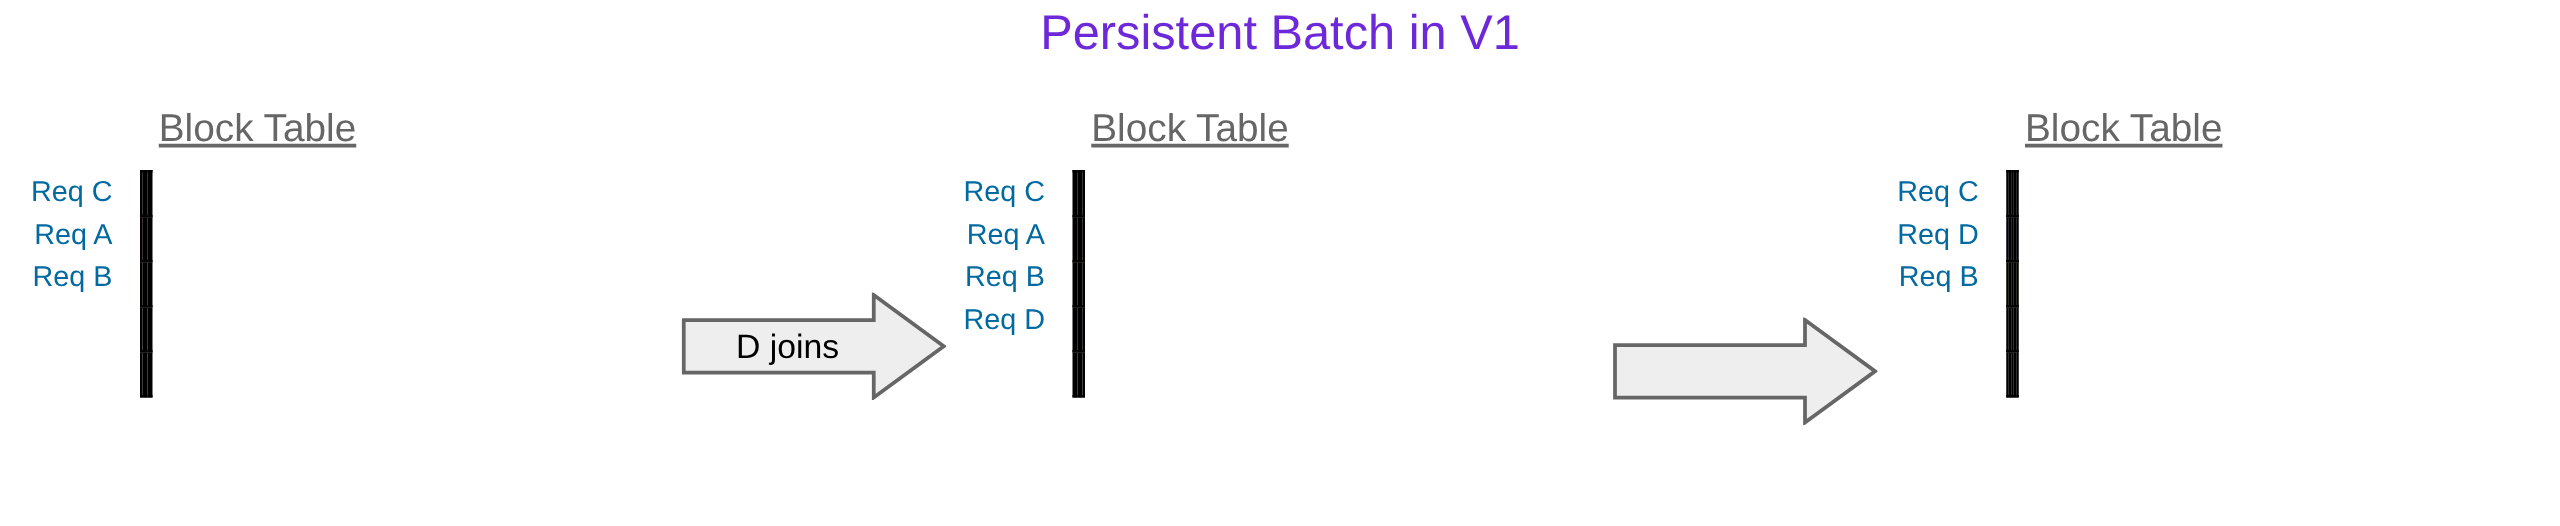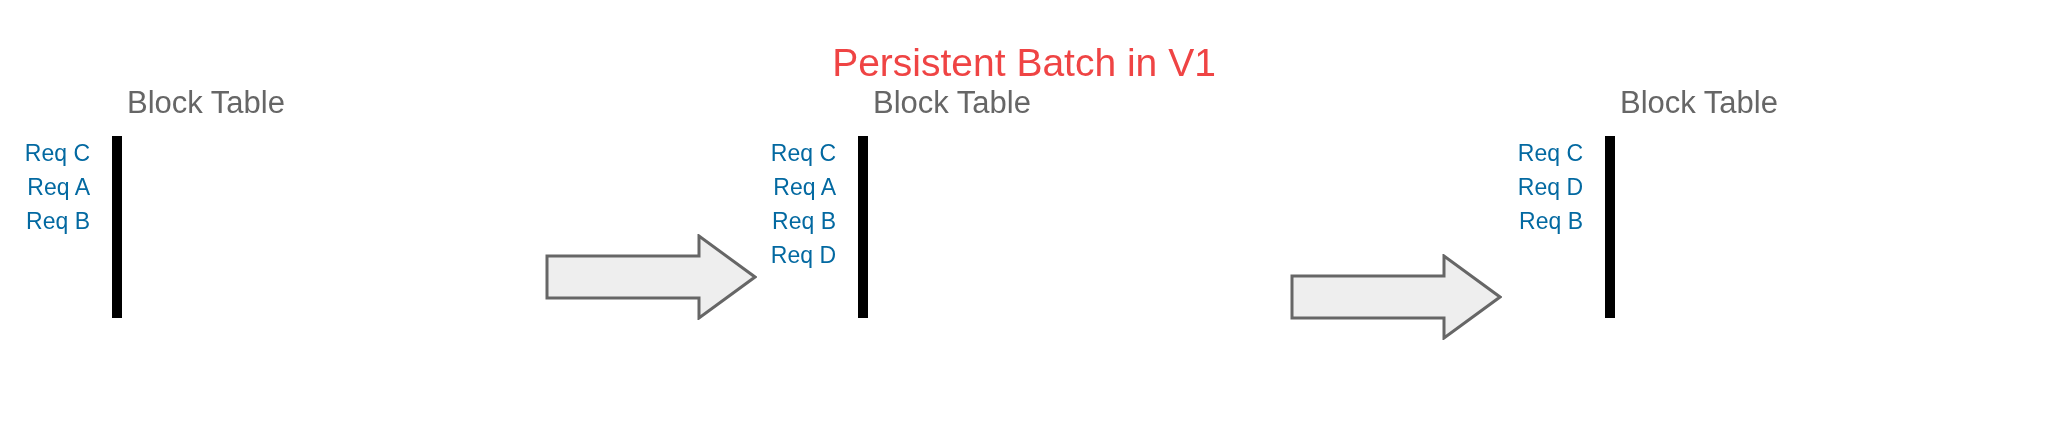--- a/index.html
+++ b/index.html
@@ -22,43 +22,43 @@
   }
 
   
   .title {
     position: absolute;
     top: 4px;
     left: 0;
     width: 2048px;
     text-align: center;
     font-size: 39px;
-    color: #ef4444;
+    color: #6d28d9;
     font-weight: 400;
     letter-spacing: 0px;
     line-height: 46px;
     white-space: nowrap;
-    margin-top: 36px;
   }
 
   
   .panel {
     position: absolute;
     top: 84px;
   }
   .panel-title {
     position: absolute;
     top: 0;
     left: 0;
     width: 100%;
     text-align: center;
     font-size: 31px;
     color: #666666;
     line-height: 38px;
     white-space: nowrap;
+    text-decoration: underline;
   }
 
   .table-wrap {
     position: absolute;
     top: 52px;
     left: 0;
   }
 
   .grid {
     position: absolute;
@@ -169,20 +169,21 @@
         </tr>
       </tbody>
         </table>
     </div>
   </div>
 
   <div class="arrow" style="left:545px; top:234px;">
     <svg width="212" height="86" viewBox="0 0 212 86" xmlns="http://www.w3.org/2000/svg">
       <polygon points="2,22 154,22 154,2 210,43 154,84 154,64 2,64" fill="#eeeeee" stroke="#666666" stroke-width="3" stroke-linejoin="miter"></polygon>
     </svg>
+    <div class="arrow-label">D joins</div>
   </div>
 
   <div class="panel" id="panel-2" style="left:746px; width:412px;">
     <div class="panel-title">Block Table</div>
 
     <div class="table-wrap">
       <div class="row-labels" style="left:0px; width:90px;">
         <div class="row-label">Req C</div>
         <div class="row-label">Req A</div>
         <div class="row-label">Req B</div>

